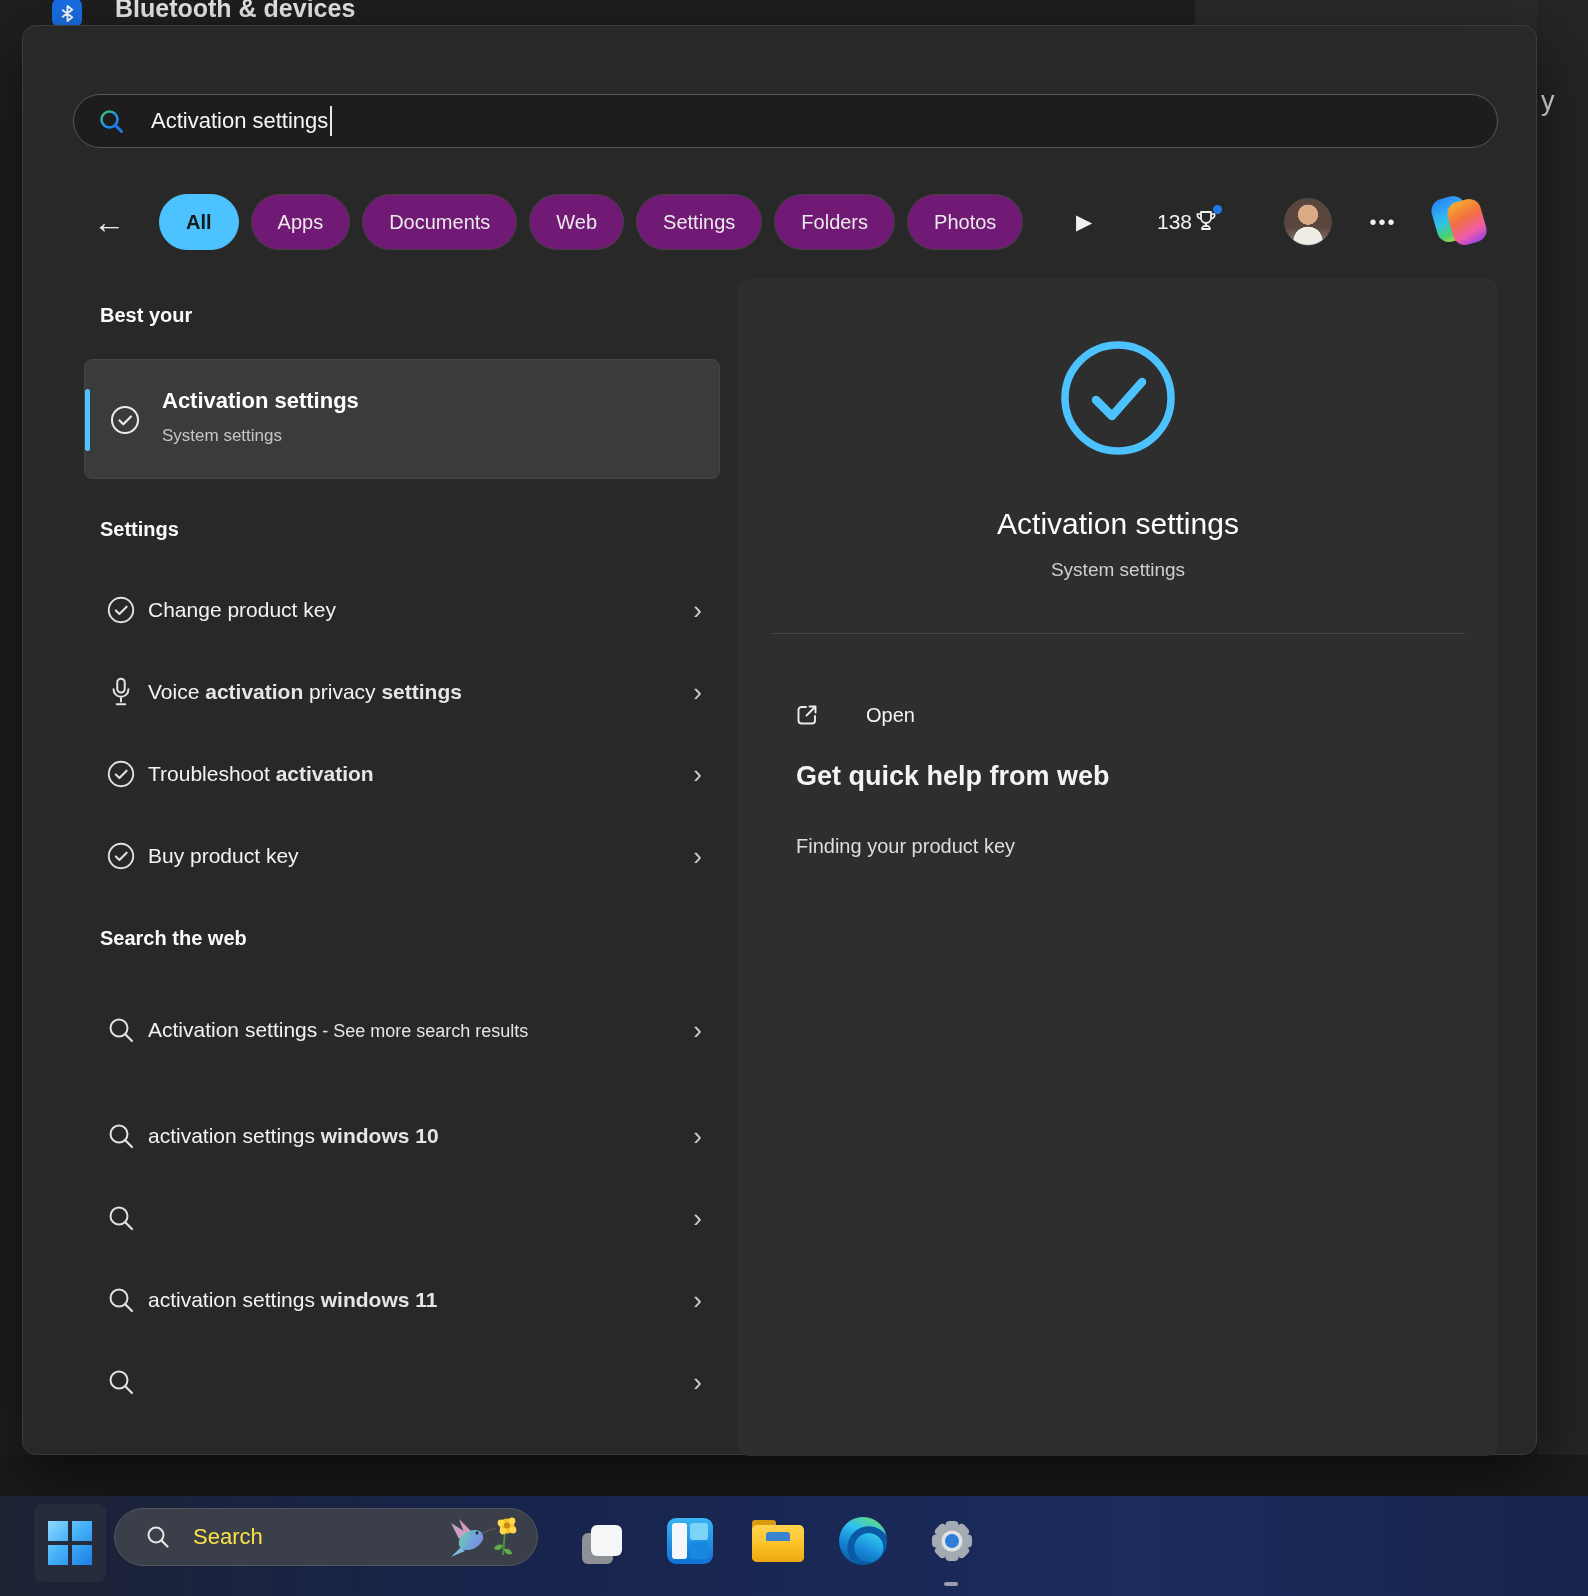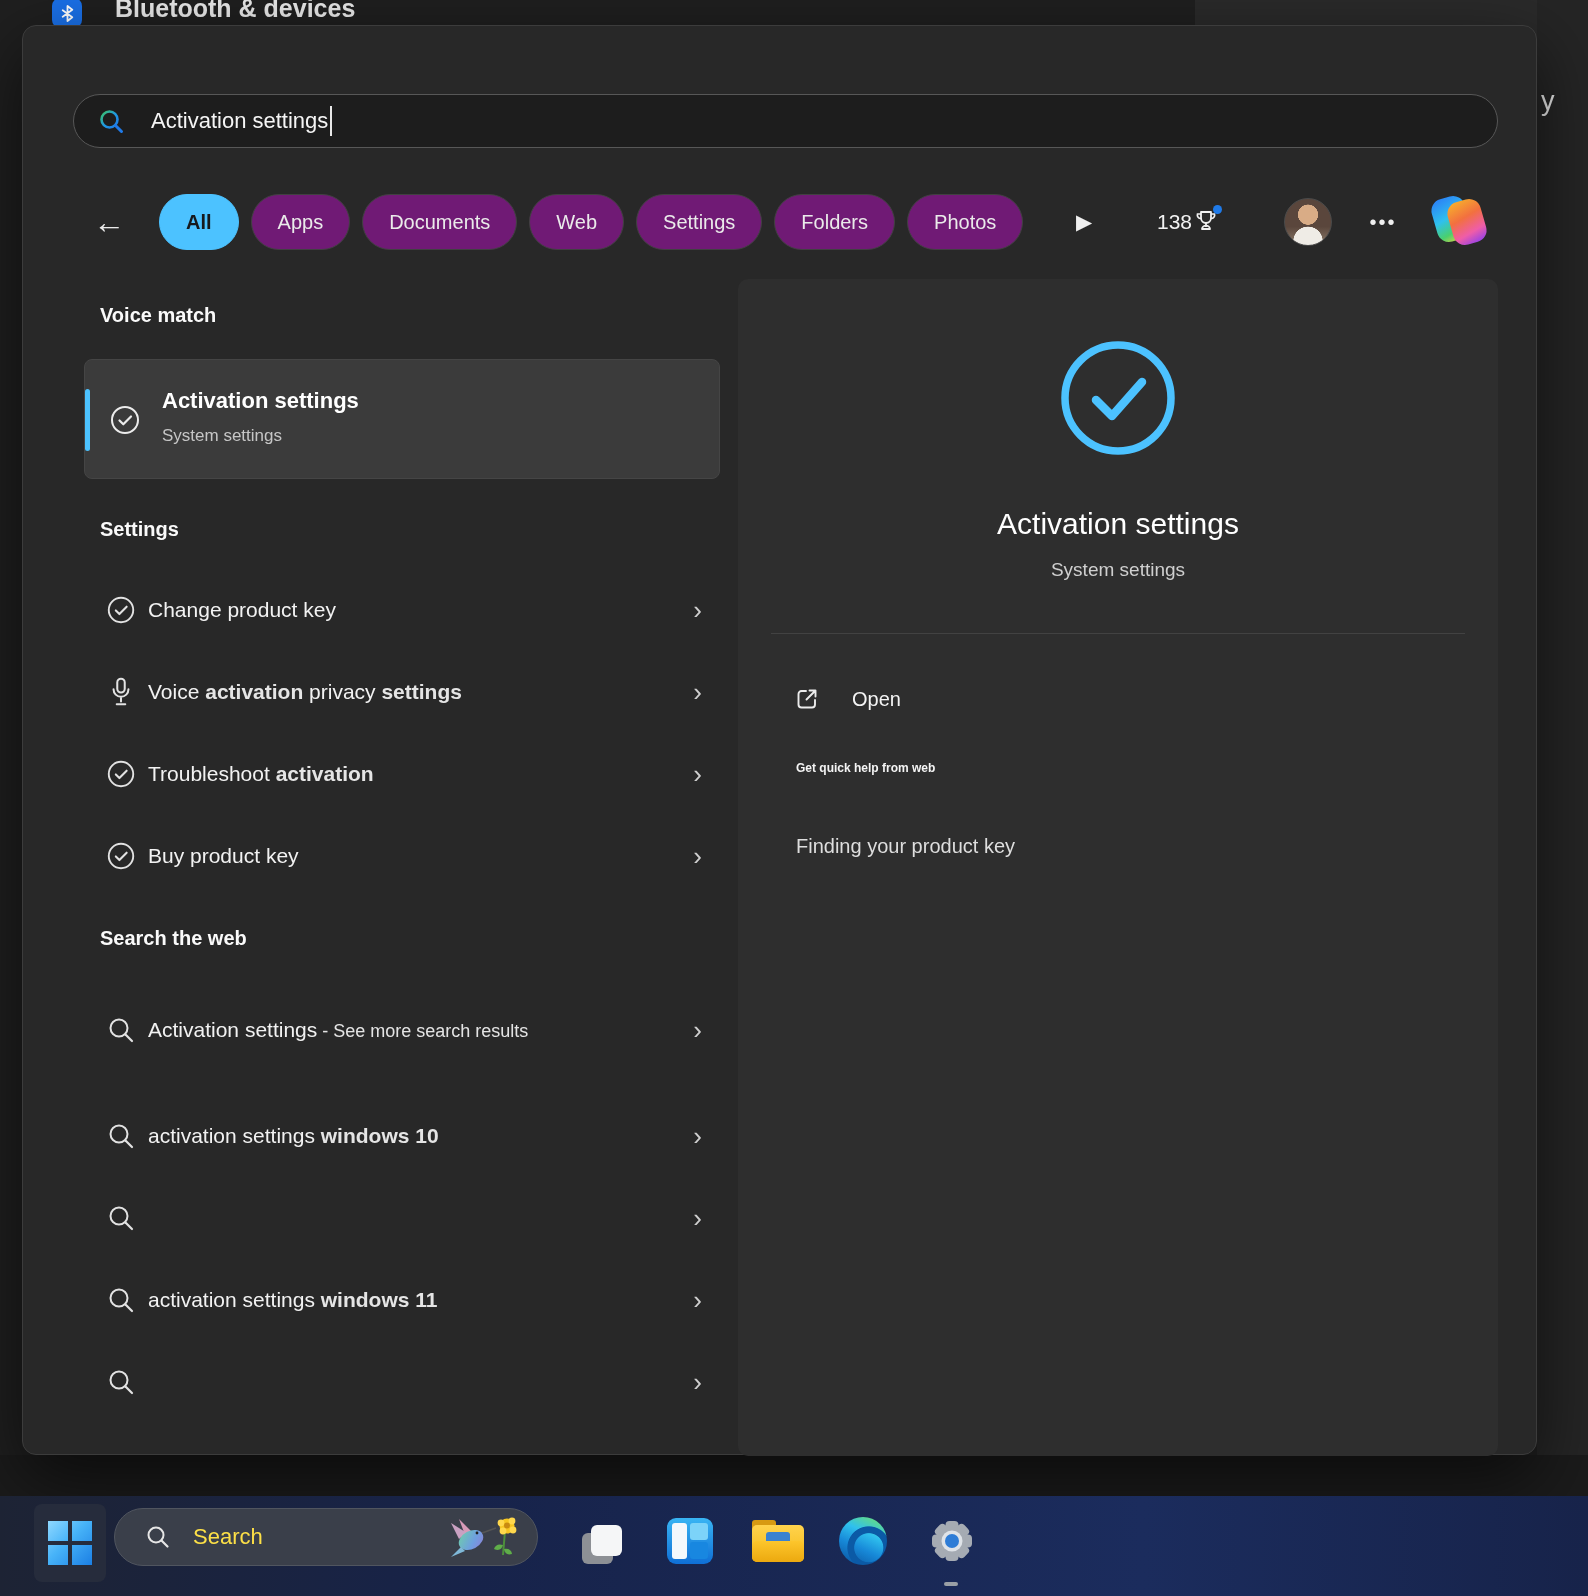--- a/index.html
+++ b/index.html
@@ -67,23 +67,23 @@
   .row .r-text .b { font-weight:700; color:#e5e5e5; }
   .row .r-text .sm { font-size:18px; color:#e4e4e4; }
   .row .chev { margin-left:auto; margin-right:18px; font-size:26px; color:#cfcfcf; }
 
   
   .right-col { left:715px; top:253px; width:760px; height:1177px; background:#2e2e2e; border-radius:10px; }
   .big-check { left:50%; top:58px; transform:translateX(-50%); width:122px; height:122px; }
   .rc-title { left:0; top:228px; width:100%; text-align:center; font-size:30px; font-weight:400; color:#ffffff; }
   .rc-sub { left:0; top:280px; width:100%; text-align:center; font-size:19px; color:#cfcfcf; }
   .rc-divider { left:33px; top:354px; width:694px; height:1px; background:#424242; }
-  .open-row { left:56px; top:394px; height:52px; display:flex; align-items:center; gap:32px; }
+  .open-row { left:56px; top:410px; height:52px; display:flex; align-items:center; gap:46px; }
   .open-label { font-size:20px; color:#f4f4f4; }
-  .help-header { left:58px; top:482px; font-size:12px; font-weight:600; color:#f4f4f4; }
+  .help-header { left:58px; top:482px; font-size:27px; font-weight:600; color:#f4f4f4; }
   .help-link { left:58px; top:556px; font-size:20px; color:#dedede; }
 
   
   .taskbar { left:0; top:1496px; width:1588px; height:100px;
              background:linear-gradient(90deg,#1d2334 0%,#17234a 30%,#1b2c5d 72%,#17234a 100%); }
   .start-btn { left:34px; top:8px; width:72px; height:78px; border-radius:8px; background:#262c3c;
                display:flex; align-items:center; justify-content:center; }
   .win-logo { position:relative; width:44px; height:44px;
               background:linear-gradient(135deg,#8fd8ff 0%,#47b3f8 45%,#1b7fe4 100%); }
   .win-logo::before { content:""; position:absolute; left:20px; top:0; width:4px; height:44px; background:#262c3c; }
@@ -188,21 +188,21 @@
   <div class="abs avatar"></div>
   <div class="abs more-dots">
       <span>•••</span>
     </div>
   <div class="abs copilot">
     <span class="rib rib1"></span>
     <span class="rib rib2"></span>
   </div>
 
   <div class="abs left-col">
-    <div class="sec-header" style="top:25px;">Voice match</div>
+    <div class="sec-header" style="top:25px;">Best your</div>
 
     <div class="abs bm-card">
       <div class="abs bm-accent"></div>
       <svg class="abs bm-icon" viewBox="0 0 34 34">
         <circle cx="17" cy="17" r="13" fill="none" stroke="#ececec" stroke-width="2"></circle>
         <path d="M11.5 17.5 l3.8 3.8 L23 13.5" fill="none" stroke="#ececec" stroke-width="2.2" stroke-linecap="round" stroke-linejoin="round"></path>
       </svg>
       <div class="abs bm-title">Activation settings</div>
       <div class="abs bm-sub">System settings</div>
     </div>

